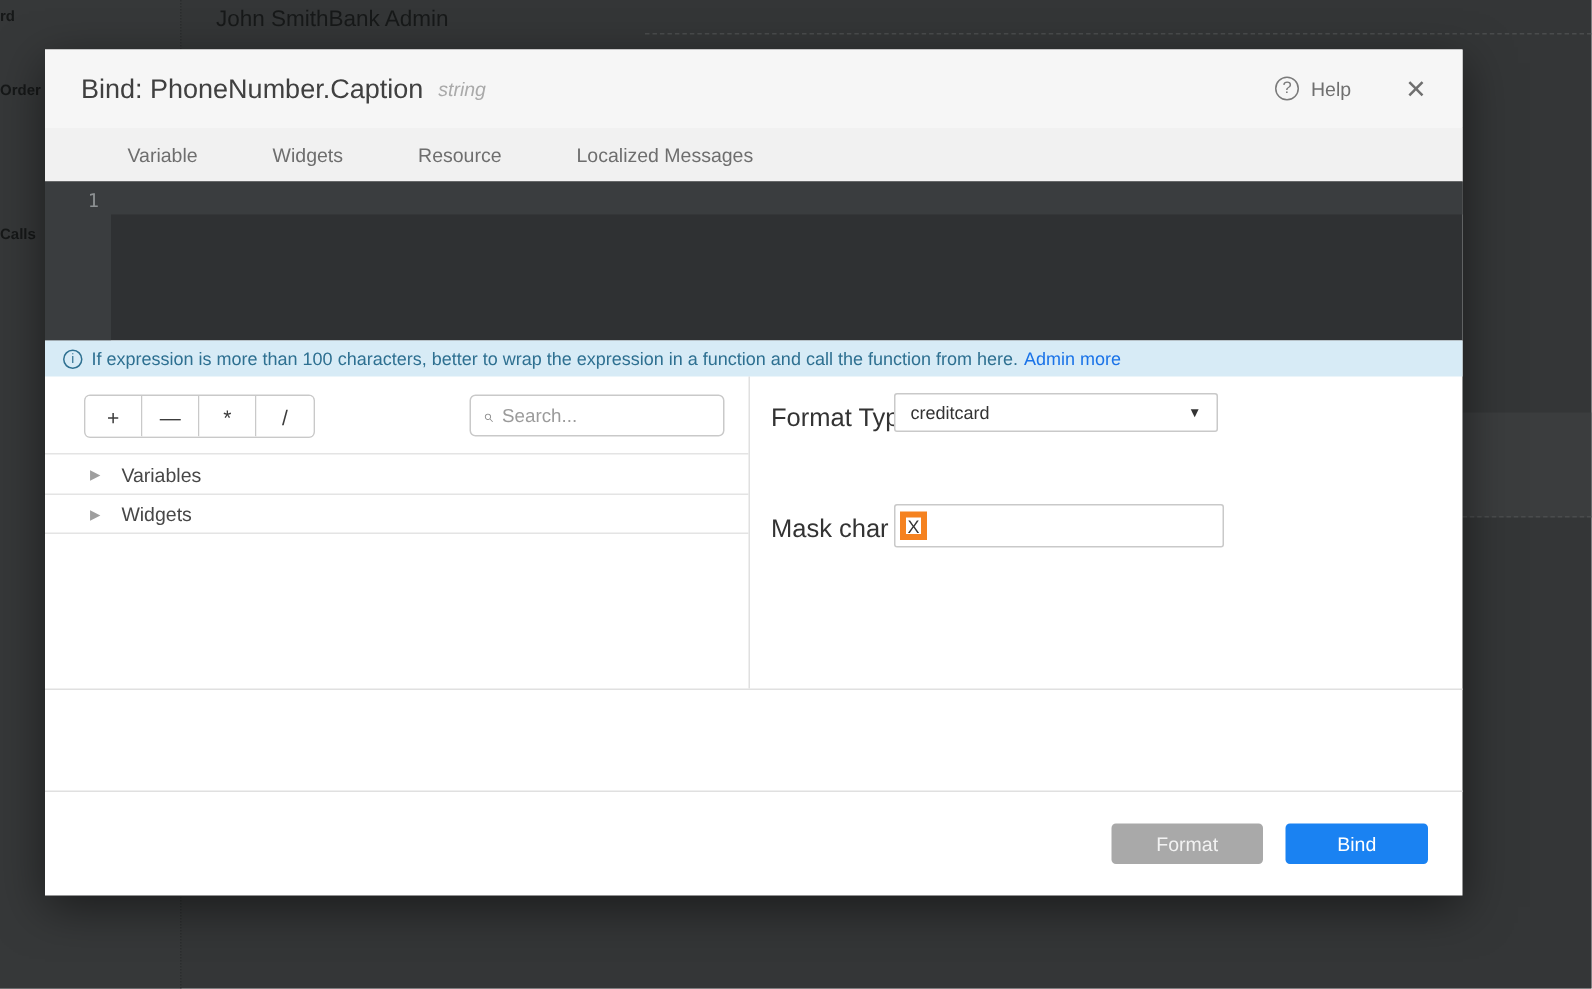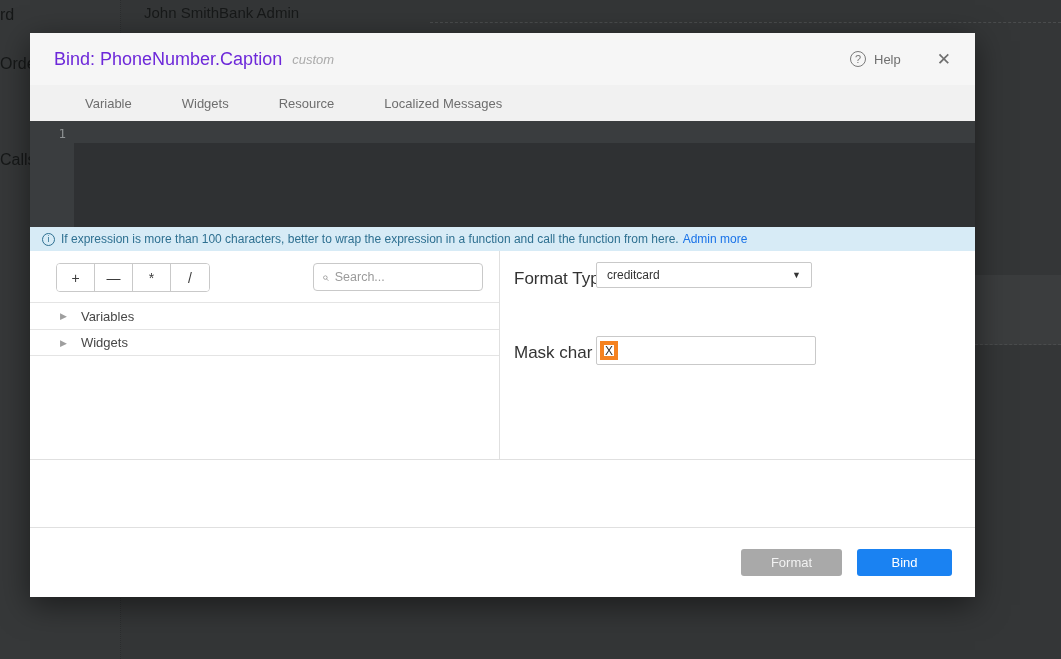--- a/index.html
+++ b/index.html
@@ -2,35 +2,35 @@
 <html><head>
 <meta charset="utf-8">
 <style>
   * { margin:0; padding:0; box-sizing:border-box; }
   html,body { width:1061px; height:659px; overflow:hidden; }
   body { font-family:"Liberation Sans", sans-serif; background:#333536; position:relative; }
 
   
   .bg { position:absolute; inset:0; background:#343637; }
   .bg-sidebar { position:absolute; left:0; top:0; width:121px; height:659px; background:#363839; border-right:1px dotted #2b2d2e; }
-  .bg-frag { position:absolute; color:#161818; font-weight:normal; font-size:16px; }
+  .bg-frag { position:absolute; color:#161818; font-weight:bold; font-size:10px; }
   .bg-frag.f0 { left:0; top:6px; }
   .bg-frag.f1 { left:0; top:55px; }
   .bg-frag.f2 { left:0; top:151px; }
   .bg-user { position:absolute; left:144px; top:4px; color:#171919; font-size:15px; }
   .bg-dash-top { position:absolute; left:430px; top:22px; width:631px; border-top:1px dashed #4a4c4d; }
   .bg-panel-right { position:absolute; left:975px; top:275px; width:86px; height:70px; background:#3b3d3e; border-bottom:1px dashed #4a4c4d; }
 
   
   .modal { position:absolute; left:30px; top:33px; width:945px; height:564px; background:#ffffff;
            box-shadow:0 8px 30px rgba(0,0,0,.5); }
 
   .m-header { position:absolute; left:0; top:0; width:100%; height:52px; background:#f6f6f6;
               display:flex; align-items:center; padding:0 24px; }
-  .m-title { font-size:18px; color:#6d28d9; }
+  .m-title { font-size:18px; color:#404040; }
   .m-subtitle { font-size:13px; color:#aaaaaa; font-style:italic; margin-left:10px; }
   .m-header-right { margin-left:auto; display:flex; align-items:center; gap:8px; }
   .help-icon { width:16px; height:16px; border:1.5px solid #7a7a7a; border-radius:50%; color:#7a7a7a;
                font-size:11px; line-height:14px; text-align:center; display:inline-block; }
   .help-label { font-size:13px; color:#6f6f6f; margin-right:28px; }
   .close-icon { font-size:17px; color:#6f6f6f; cursor:pointer; line-height:1; }
 
   .m-tabs { position:absolute; left:0; top:52px; width:100%; height:36px; background:#f1f1f1;
             display:flex; align-items:stretch; padding-left:30px; }
   .m-tab { display:flex; align-items:center; padding:0 25px; font-size:13px; color:#6e6e6e;
@@ -107,21 +107,21 @@
   </div>
   <div class="bg-user">John SmithBank Admin</div>
   <div class="bg-dash-top"></div>
   <div class="bg-panel-right"></div>
 </div>
 
 <div class="modal">
 
   <div class="m-header">
     <span class="m-title">Bind: PhoneNumber.Caption</span>
-    <span class="m-subtitle">custom</span>
+    <span class="m-subtitle">string</span>
     <span class="m-header-right">
       <span class="help-icon">?</span>
       <span class="help-label">Help</span>
       <span class="close-icon">✕</span>
     </span>
   </div>
 
   <div class="m-tabs">
     <div class="m-tab">Variable</div>
     <div class="m-tab">Widgets</div>

